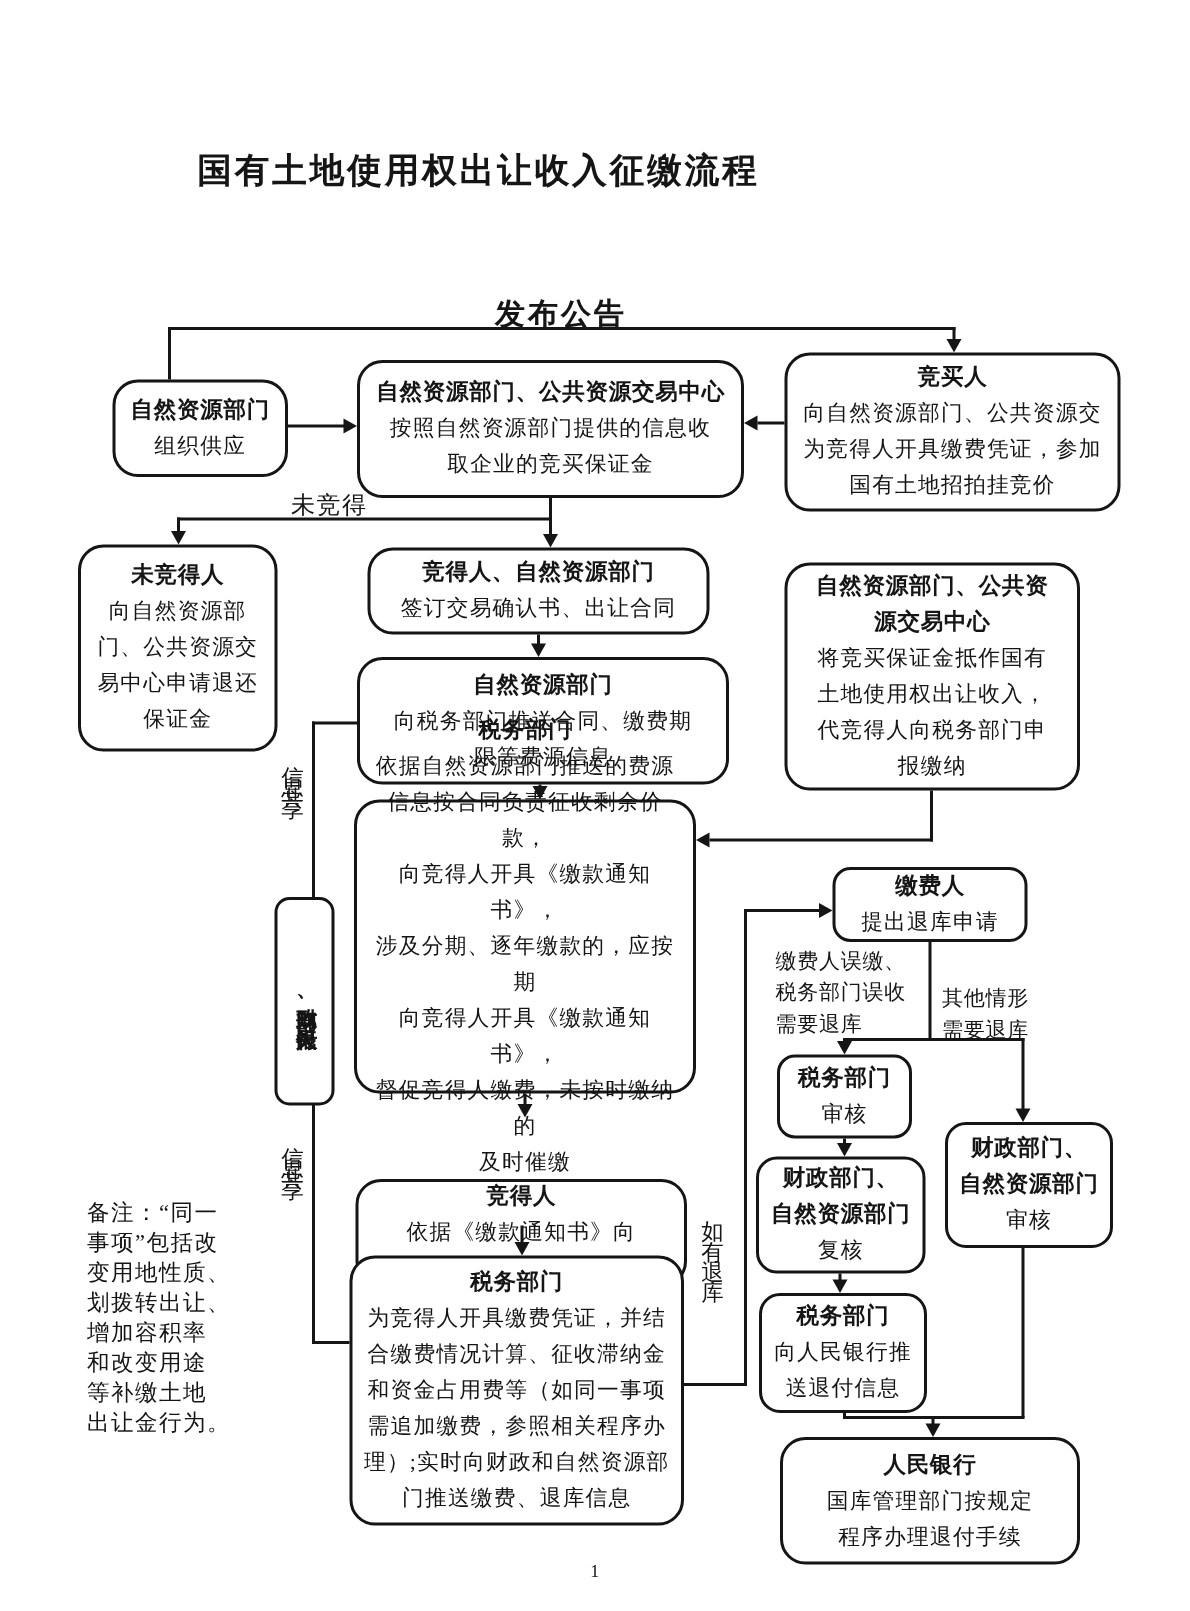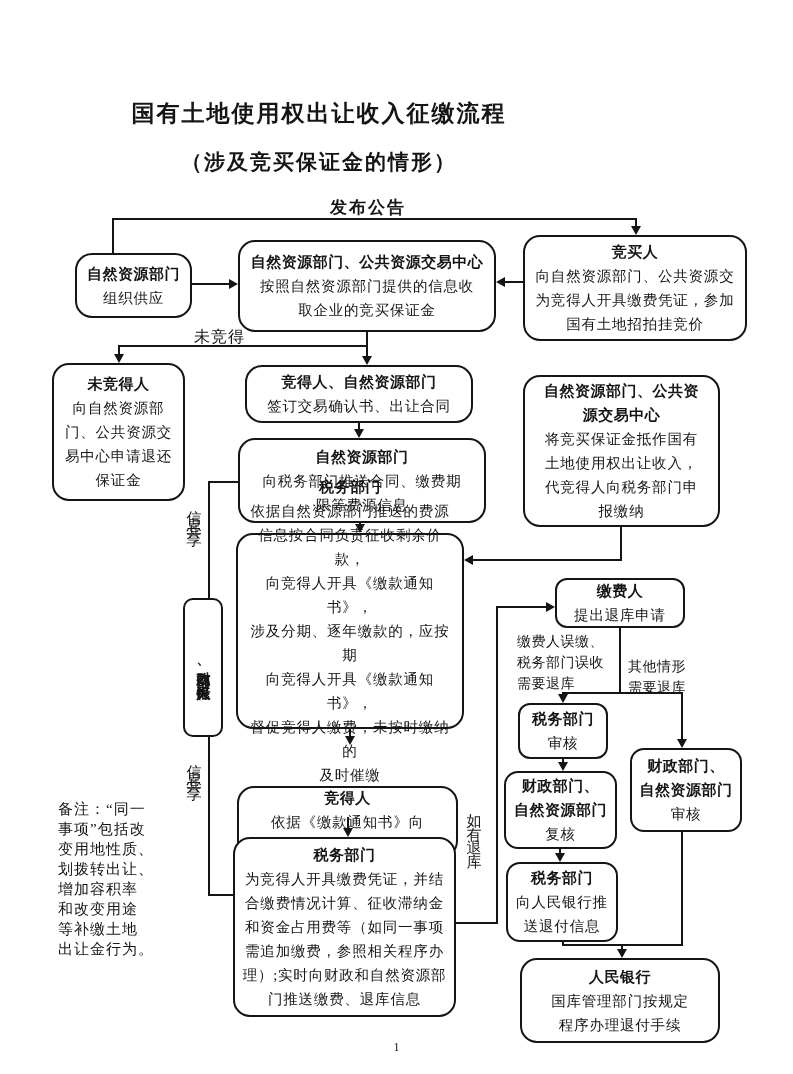--- a/index.html
+++ b/index.html
@@ -19,34 +19,33 @@
   .nt{font-weight:bold;font-size:15px;line-height:24px;letter-spacing:0.5px;white-space:pre-line;}
   .nb{font-size:14.5px;line-height:24px;letter-spacing:0.8px;white-space:pre-line;}
   .vnode{  }
   .vtext{writing-mode:vertical-rl;font-weight:bold;font-size:14px;letter-spacing:0px;line-height:36px;}
   .hl{position:absolute;height:2px;background:#151515;}
   .vl{position:absolute;width:2px;background:#151515;}
   .arr-d{position:absolute;width:0;height:0;border-left:5px solid transparent;border-right:5px solid transparent;border-top:9px solid #151515;}
   .arr-l{position:absolute;width:0;height:0;border-top:5px solid transparent;border-bottom:5px solid transparent;border-right:9px solid #151515;}
   .arr-r{position:absolute;width:0;height:0;border-top:5px solid transparent;border-bottom:5px solid transparent;border-left:9px solid #151515;}
   .flabel{position:absolute;font-size:16px;letter-spacing:1px;}
-  .flabel-bold{position:absolute;font-size:17px;font-weight:bold;letter-spacing:2px;}
+  .flabel-bold{position:absolute;font-size:20px;font-weight:bold;letter-spacing:2px;}
   .flabel-multi{position:absolute;font-size:14px;line-height:21px;letter-spacing:0.5px;white-space:pre-line;}
   .vlabel{position:absolute;writing-mode:vertical-rl;font-size:15px;letter-spacing:7px;}
   .vlabel2{position:absolute;writing-mode:vertical-rl;font-size:15px;letter-spacing:13px;}
   .note{position:absolute;font-size:15px;line-height:20px;letter-spacing:1px;white-space:pre-line;}
   .pagenum{position:absolute;left:0;width:793px;text-align:center;font-size:12px;}
 </style>
 </head>
 <body>
 
 <div id="page">
 
   <div id="title1" class="doc-title">国有土地使用权出让收入征缴流程</div>
-  <div id="title2" class="doc-title">（涉及竞买保证金的情形）</div>
 
   <div class="flabel-bold" style="left:330px;top:196px;">发布公告</div>
   <div class="vl" style="left:112px;top:218px;height:35px;"></div>
   <div class="hl" style="left:112px;top:218px;width:525px;"></div>
   <div class="vl" style="left:635px;top:218px;height:9px;"></div>
   <div class="arr-d" style="left:631px;top:226px;"></div>
 
   <div class="node" style="left:75px;top:253px;width:117px;height:65px;">
     <div class="nt">自然资源部门</div>
     <div class="nb">组织供应</div>

